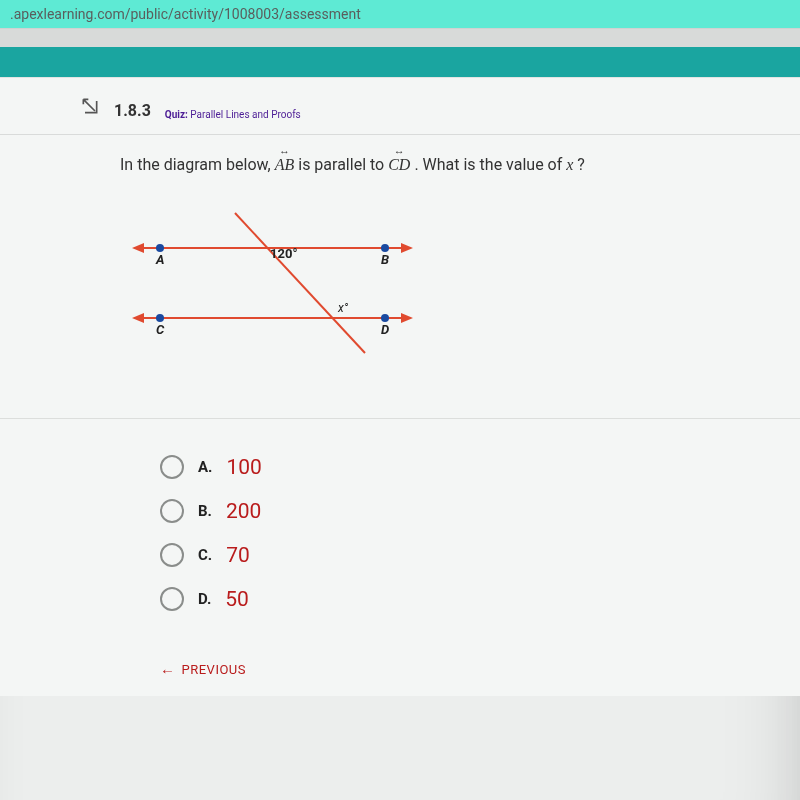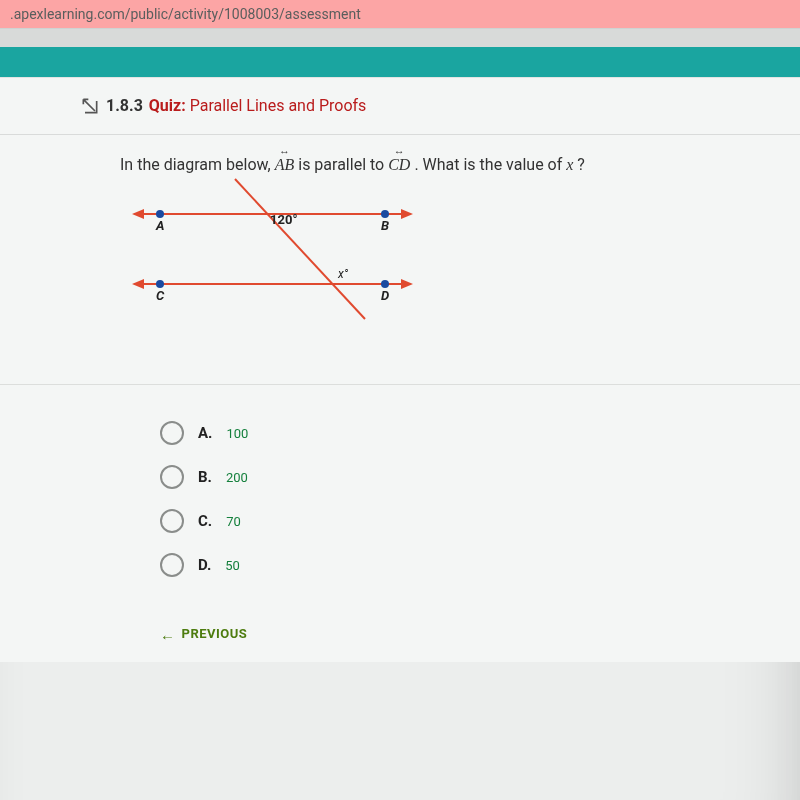--- a/index.html
+++ b/index.html
@@ -1,37 +1,37 @@
 <!DOCTYPE html>
 <html><head>
 <meta charset="utf-8">
 <style>
   html,body{margin:0;padding:0;font-family:Roboto,Arial,sans-serif;background:#d8dad9;width:800px;height:800px;overflow:hidden}
-  .url-bar{background:#fca5a5;color:#5a5e5d;font-size:14px;padding:6px 10px;border-bottom:1px solid #cfd2d1}
+  .url-bar{background:#5eead4;color:#5a5e5d;font-size:14px;padding:6px 10px;border-bottom:1px solid #cfd2d1}
   .frame{background:#eceeed;height:100%;box-shadow:inset 0 30px 60px -30px rgba(0,0,0,.12), inset -40px 0 80px -40px rgba(0,0,0,.15)}
   .teal-strip{height:30px;background:#1aa5a0;margin-top:18px}
   .content{background:#f4f6f5;margin:0;border-top:1px solid #e2e4e3}
-  .quiz-header{display:flex;align-items:flex-start;gap:6px;padding:18px 28px 14px 80px;border-bottom:1px solid #d9dbda}
+  .quiz-header{display:flex;align-items:flex-end;gap:14px;padding:18px 28px 14px 80px;border-bottom:1px solid #d9dbda}
   .return-icon svg{width:20px;height:20px;stroke:#555;fill:none;stroke-width:2}
   .qnum{font-weight:700;color:#333;font-size:16px}
-  .qtitle{color:#b91c1c;font-size:16px}
+  .qtitle{color:#4c1d95;font-size:10px}
   .question{padding:20px 28px 10px 120px;border-bottom:1px solid #dcdedc}
-  .question-text{color:#333;font-size:16px;}
+  .question-text{color:#333;font-size:16px;margin-bottom:34px}
   .ovl{display:inline-block;position:relative;font-style:italic;font-family:'Times New Roman',serif}
   .ovl:before{content:"↔";position:absolute;top:-12px;left:0;right:0;text-align:center;font-style:normal;font-size:11px}
   .varx{font-style:italic;font-family:'Times New Roman',serif}
   .diagram{width:320px;height:160px;position:relative;margin-bottom:40px}
   .diagram svg{width:100%;height:100%}
   .options{padding:26px 28px 20px 160px}
   .opt{display:flex;align-items:center;gap:14px;padding:10px 0;cursor:pointer}
   .radio{width:20px;height:20px;border:2px solid #8a8d8b;border-radius:50%;flex:none}
   .opt-letter{font-weight:700;color:#222;font-size:15px}
-  .opt-val{color:#15803d;font-size:13px}
+  .opt-val{color:#b91c1c;font-size:21px}
   .footer{padding:18px 28px 18px 160px}
-  .prev{color:#4d7c0f;font-weight:700;letter-spacing:.5px;font-size:13px;display:inline-flex;align-items:flex-start;gap:6px;cursor:pointer}
+  .prev{color:#b91c1c;font-weight:400;letter-spacing:.5px;font-size:13px;display:inline-flex;align-items:center;gap:6px;cursor:pointer}
   .prev:before{content:"\2190";font-size:15px}
 </style>
 </head>
 <body>
 
 <div class="url-bar">
   <span>.apexlearning.com/public/activity/1008003/assessment</span>
 </div>
 
 <div class="frame">

